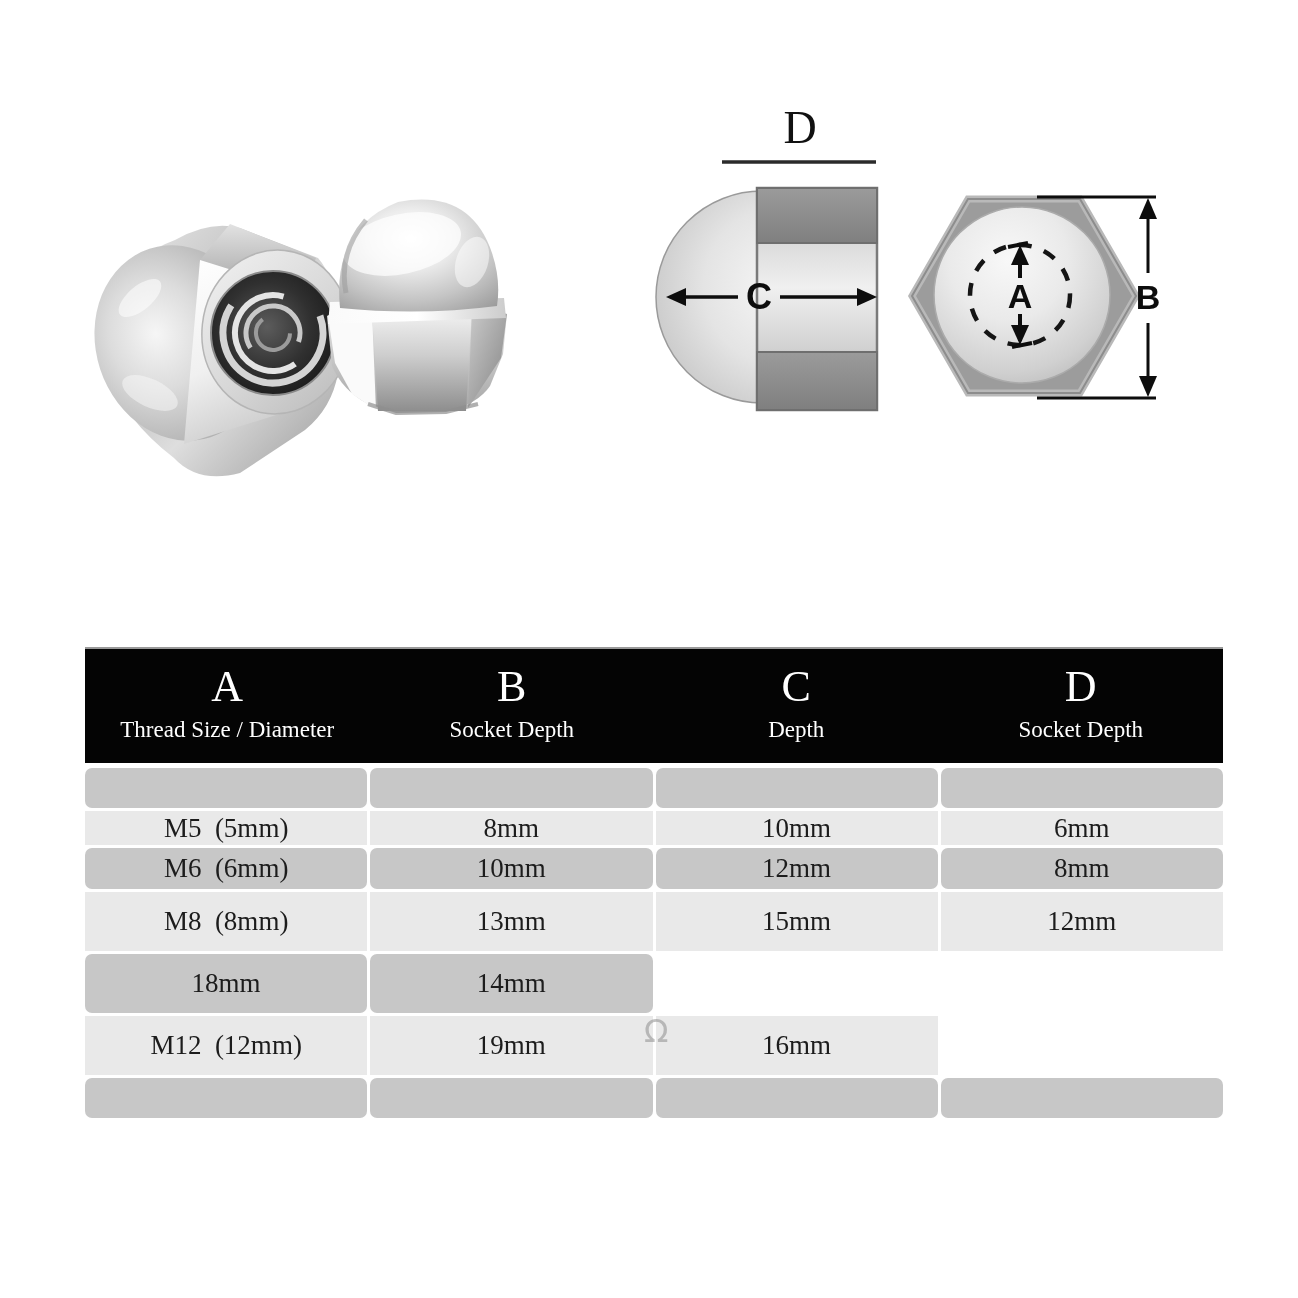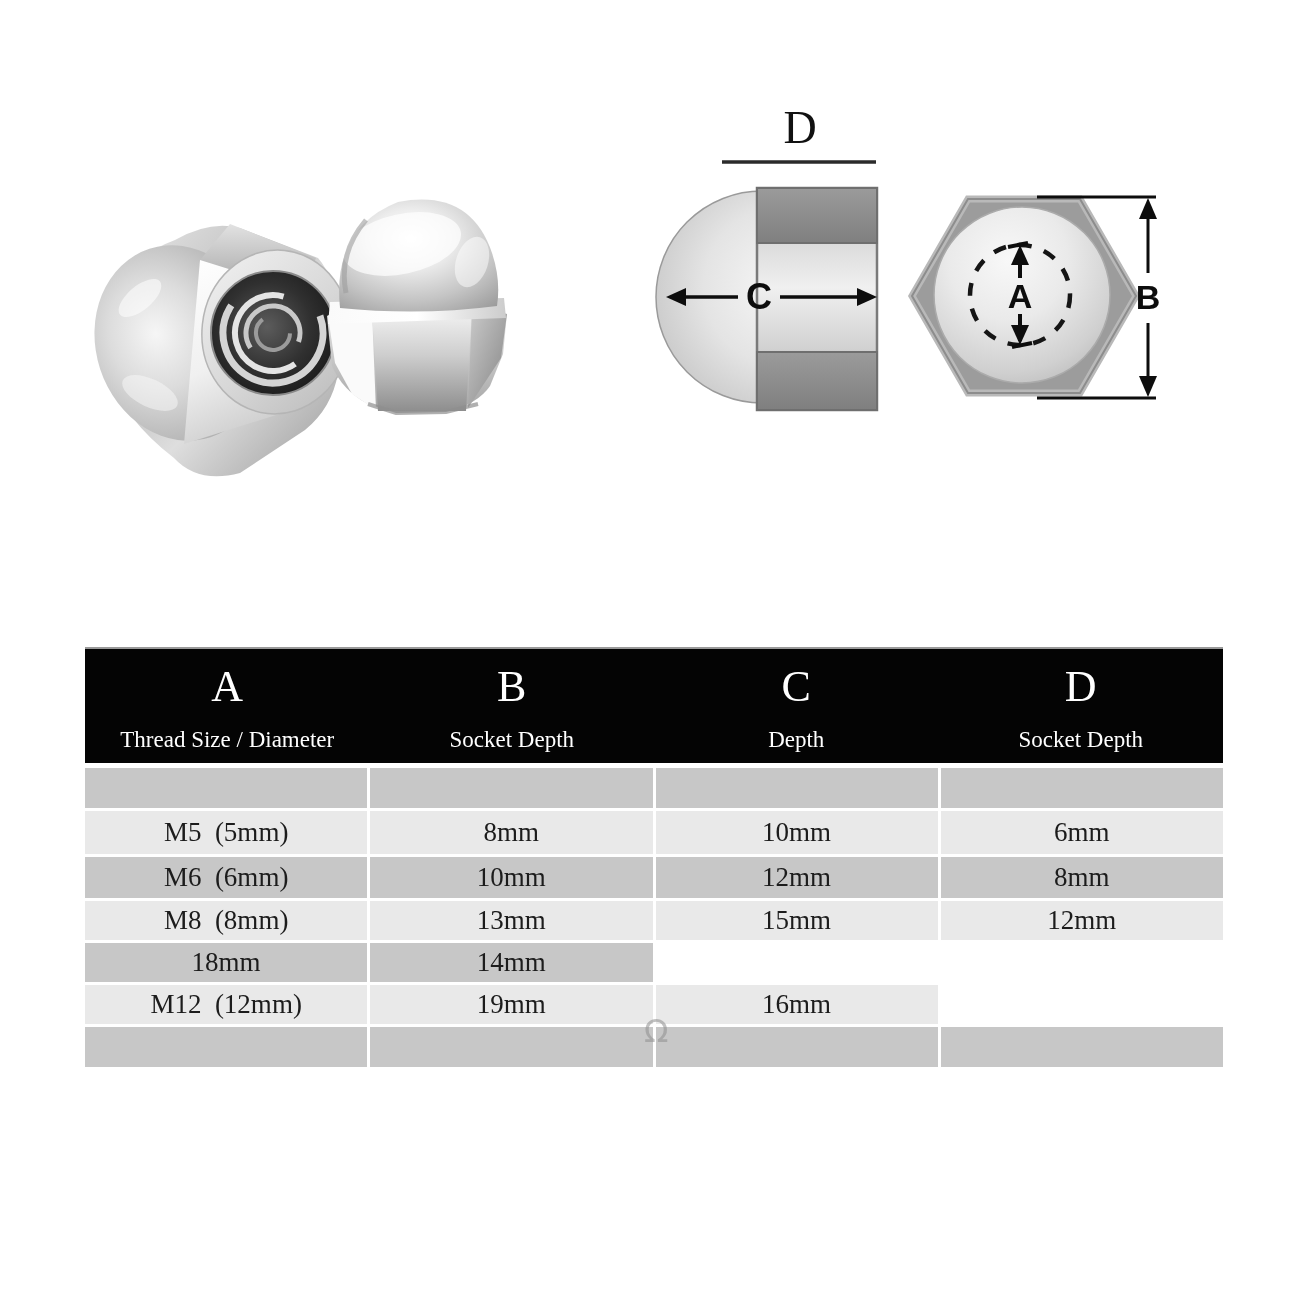--- a/index.html
+++ b/index.html
@@ -17,30 +17,30 @@
   .spec-table{position:absolute;left:85px;top:647px;width:1138px;}
   .thead{
     display:flex;background:#040404;height:116px;border-top:2px solid #999999;
     box-sizing:border-box;
   }
   .th{
     flex:1 1 25%;display:flex;flex-direction:column;align-items:center;
     justify-content:flex-start;color:#ffffff;padding-top:10px;box-sizing:border-box;
   }
   .th-letter{font-size:44px;line-height:56px;}
-  .th-name{font-size:23px;line-height:30px;margin-top:10px;}
+  .th-name{font-size:23px;line-height:30px;}
   .trow{display:grid;grid-template-columns:repeat(4,1fr);column-gap:3px;}
   .trow.first{margin-top:5px;}
   .trow + .trow{margin-top:3px;}
-  .h40{height:40px;} .h41{height:41px;} .h42{height:39px;} .h43{height:43px;text-align:right;}
+  .h40{height:40px;} .h41{height:41px;} .h42{height:59px;} .h43{height:34px;text-align:right;}
   .td{
     display:flex;align-items:center;justify-content:center;
     font-size:27px;color:#1c1c1c;white-space:pre;
   }
-  .dark{background:#c7c7c7;}
+  .dark{background:#c7c7c7;border-radius:7px;}
   .light{background:#e9e9e9;}
   
   .watermark{
     position:absolute;left:644px;top:1012px;font-size:32px;color:#8f8f8f;
     opacity:.55;z-index:3;font-family:"DejaVu Sans", sans-serif;
   }
 </style>
 </head>
 <body>
 

